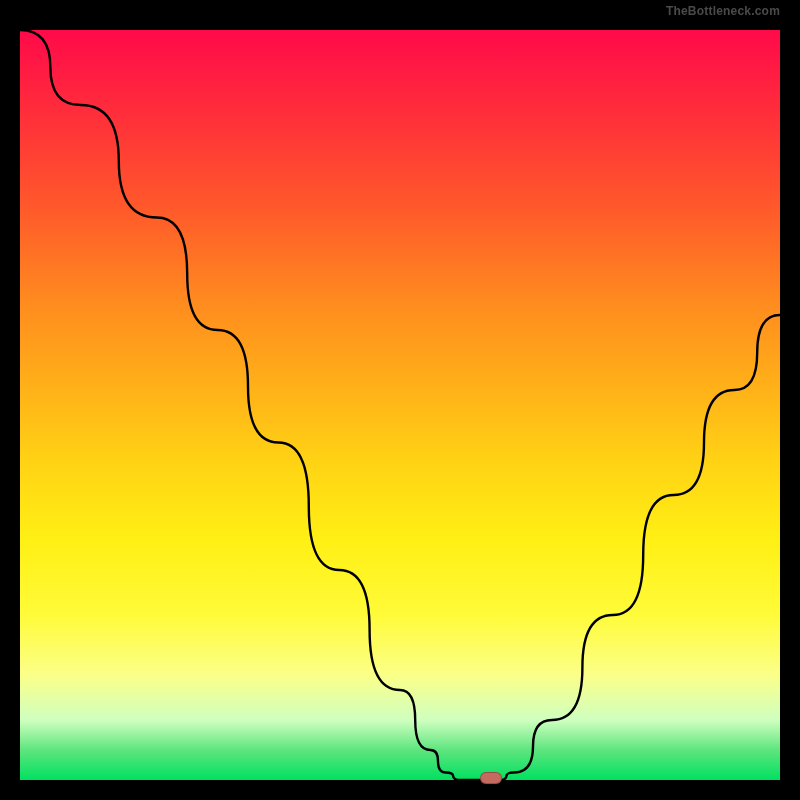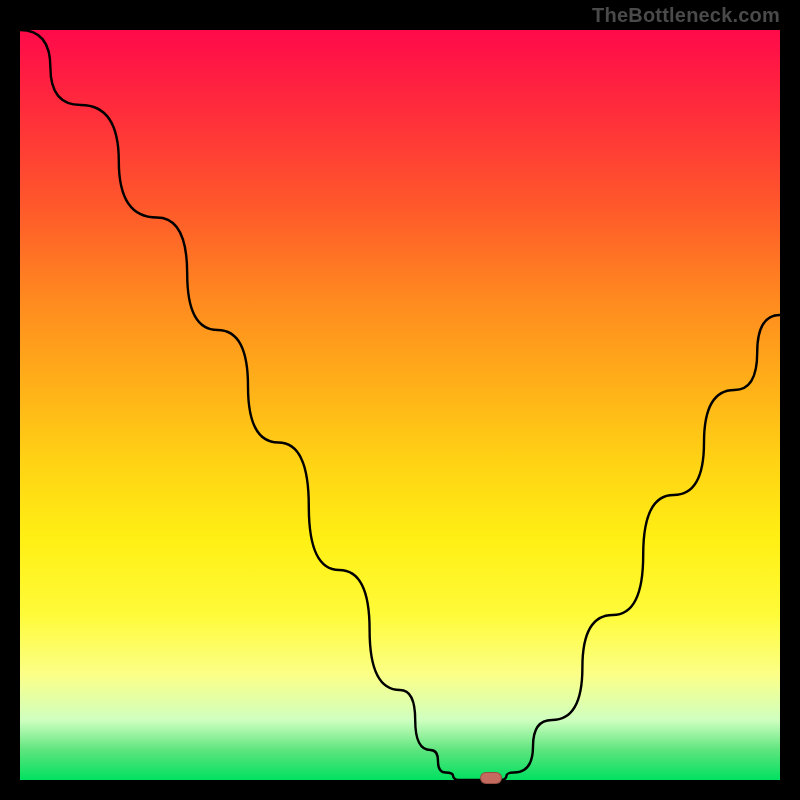--- a/index.html
+++ b/index.html
@@ -38,21 +38,21 @@
       #cfffc0 92%,
       #5ee57e 96%,
       #00e060 100%
     );
   }
   .watermark {
     position: absolute;
     top: 4px;
     right: 20px;
     color: #4a4a4a;
-    font-size: 20px;
+    font-size: 12px;
     font-weight: 700;
     letter-spacing: 0.2px;
     user-select: none;
   }
   svg.curve {
     position: absolute;
     left: 0;
     top: 0;
     width: 100%;
     height: 100%;

